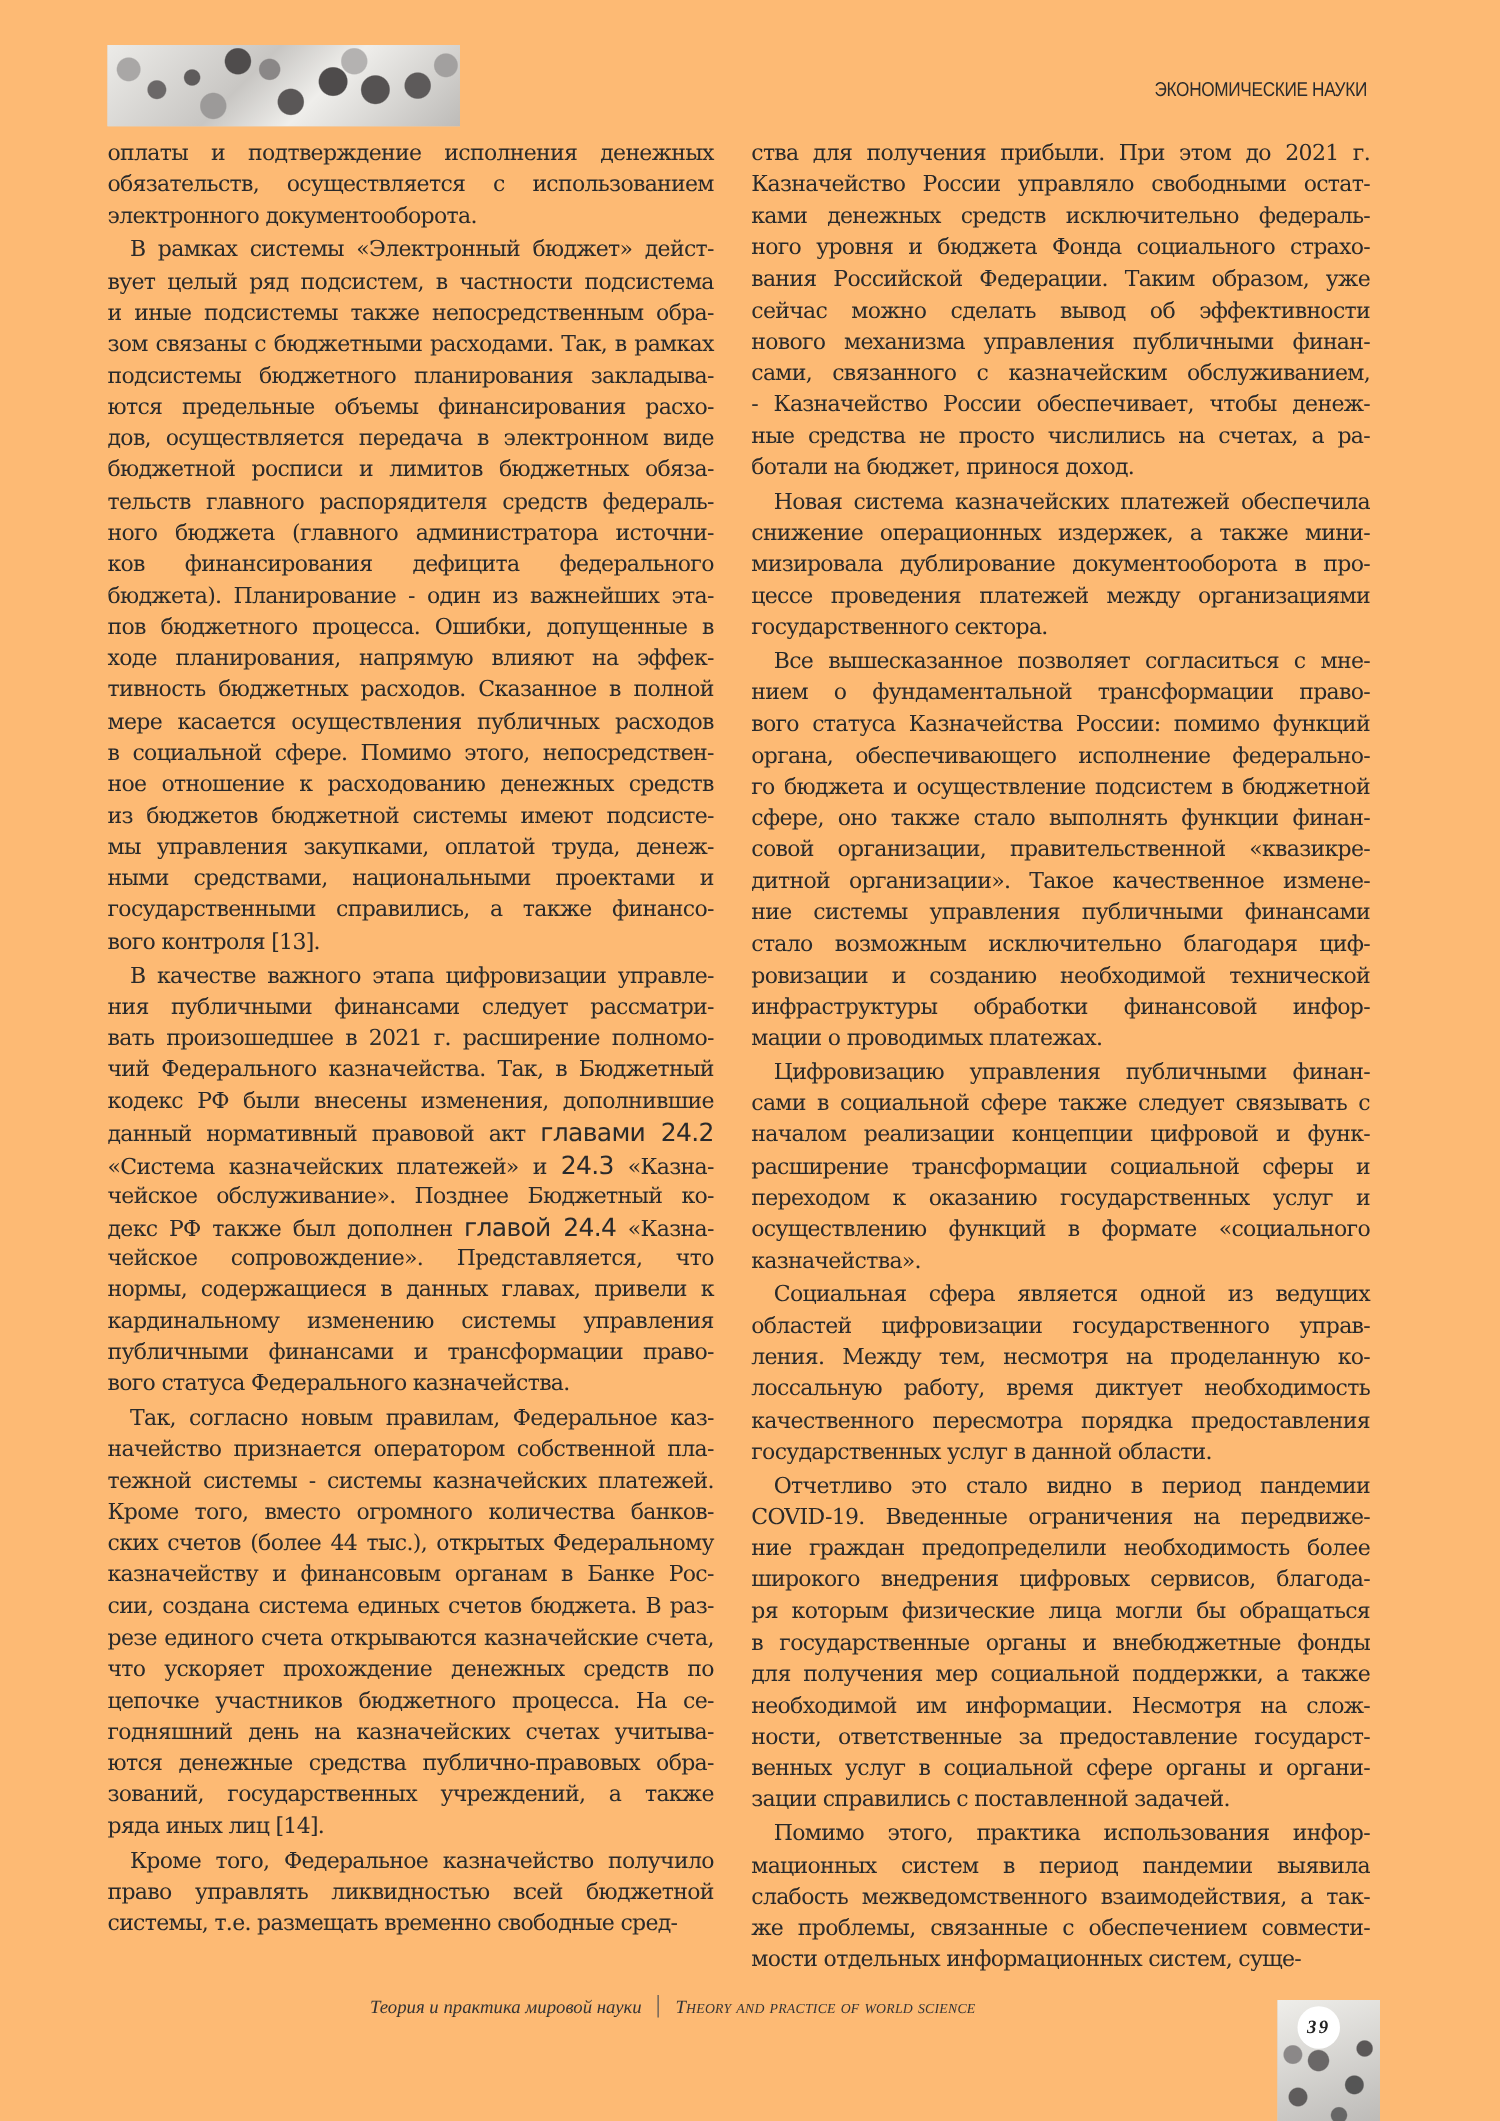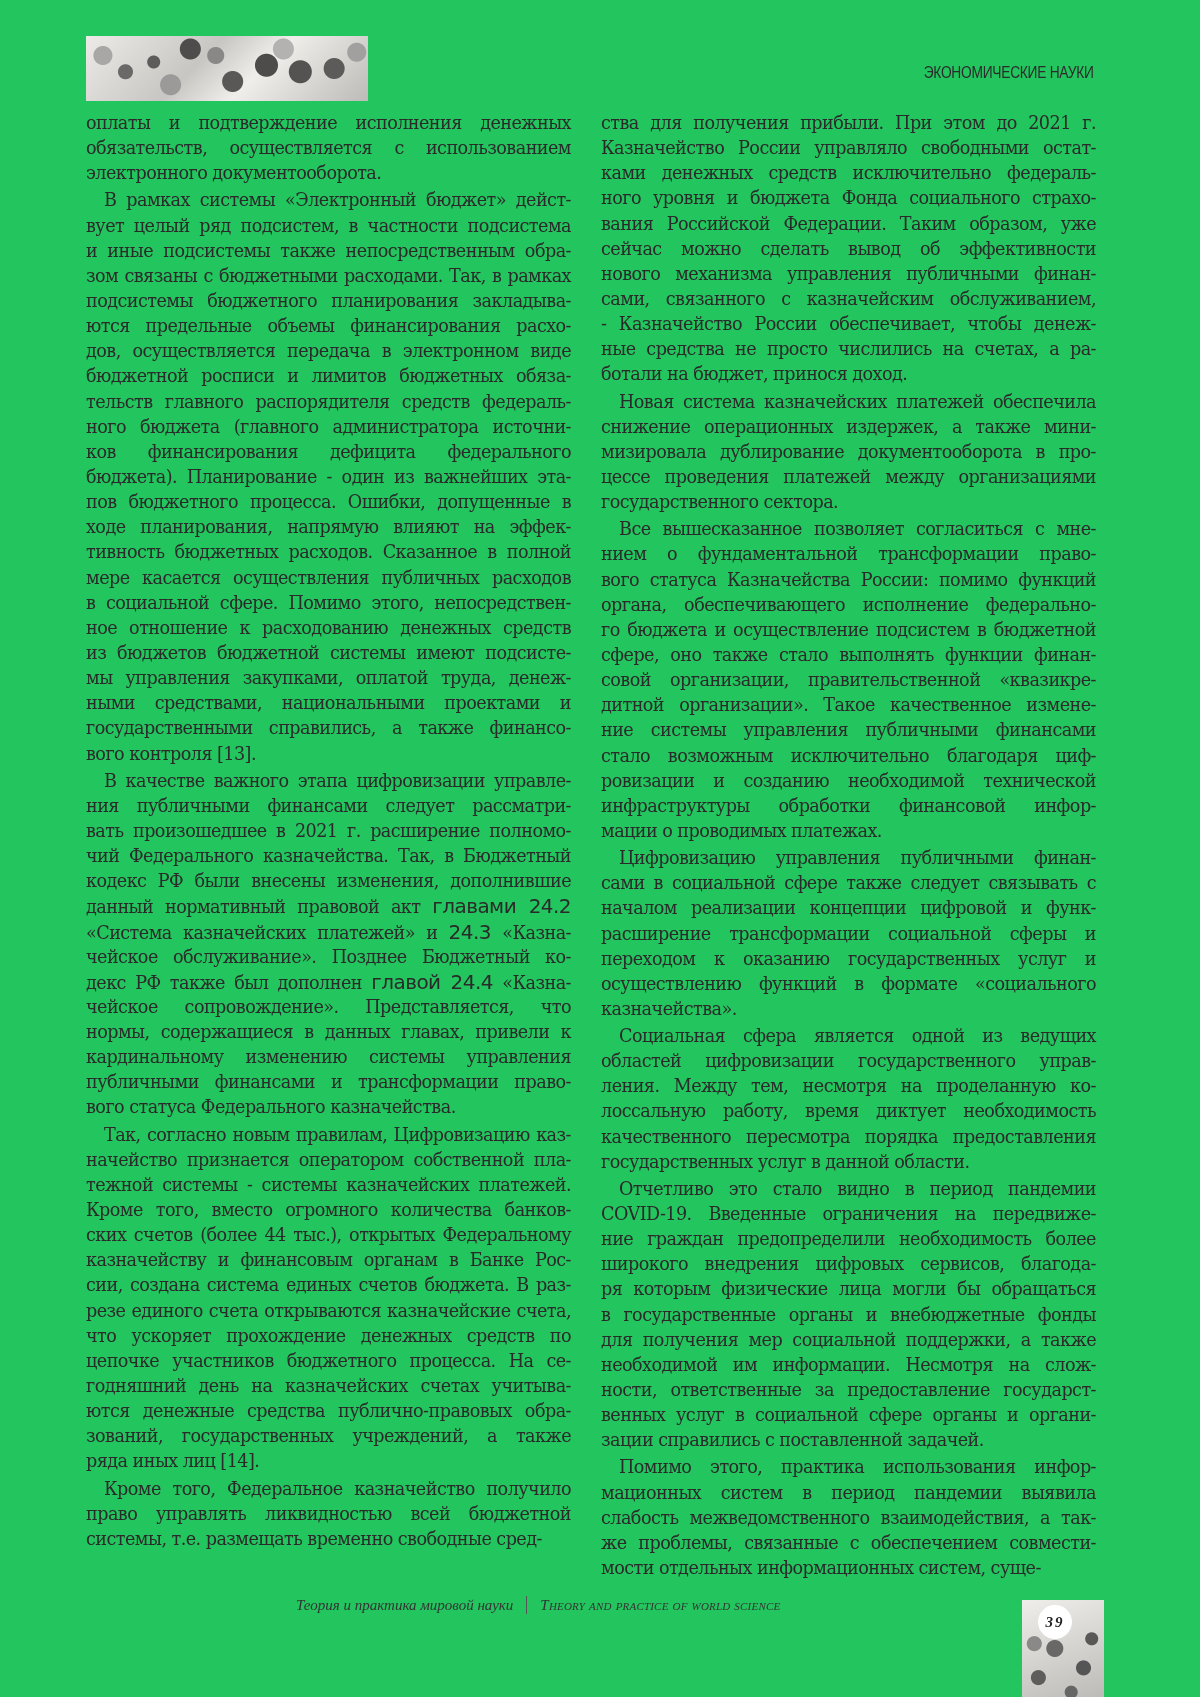--- a/index.html
+++ b/index.html
@@ -1,17 +1,17 @@
 <!DOCTYPE html>
 <html><head>
 <meta charset="utf-8">
 <style>
   html, body { margin: 0; padding: 0; background: #ffffff; }
   body { width: 1200px; height: 1697px; position: relative; overflow: hidden; }
-  .page { position: absolute; inset: 0; background: #22c55e; }
+  .page { position: absolute; inset: 0; background: #fdba74; }
 
   .header-art {
     position: absolute; left: 86px; top: 36px; width: 282px; height: 65px;
     background-color: #d9d9d6;
     background-image:
       radial-gradient(circle at 14% 55%, #6b6868 0 7px, transparent 8px),
       radial-gradient(circle at 24% 40%, #5e5b5b 0 6px, transparent 7px),
       radial-gradient(circle at 37% 20%, #4f4c4c 0 10px, transparent 11px),
       radial-gradient(circle at 52% 70%, #5a5757 0 10px, transparent 11px),
       radial-gradient(circle at 64% 45%, #4e4b4b 0 11px, transparent 12px),
@@ -122,21 +122,21 @@
       <span class="line">данный нормативный правовой акт <span class="big">главами 24.2</span></span>
       <span class="line">«Система казначейских платежей» и <span class="big">24.3</span> «Казна-</span>
       <span class="line">чейское обслуживание». Позднее Бюджетный ко-</span>
       <span class="line">декс РФ также был дополнен <span class="big">главой 24.4</span> «Казна-</span>
       <span class="line">чейское сопровождение». Представляется, что</span>
       <span class="line">нормы, содержащиеся в данных главах, привели к</span>
       <span class="line">кардинальному изменению системы управления</span>
       <span class="line">публичными финансами и трансформации право-</span>
       <span class="line last">вого статуса Федерального казначейства.</span>
       <span class="para-gap"></span>
-      <span class="line indent">Так, согласно новым правилам, Цифровизацию каз-</span>
+      <span class="line indent">Так, согласно новым правилам, Федеральное каз-</span>
       <span class="line">начейство признается оператором собственной пла-</span>
       <span class="line">тежной системы - системы казначейских платежей.</span>
       <span class="line">Кроме того, вместо огромного количества банков-</span>
       <span class="line">ских счетов (более 44 тыс.), открытых Федеральному</span>
       <span class="line">казначейству и финансовым органам в Банке Рос-</span>
       <span class="line">сии, создана система единых счетов бюджета. В раз-</span>
       <span class="line">резе единого счета открываются казначейские счета,</span>
       <span class="line">что ускоряет прохождение денежных средств по</span>
       <span class="line">цепочке участников бюджетного процесса. На се-</span>
       <span class="line">годняшний день на казначейских счетах учитыва-</span>

